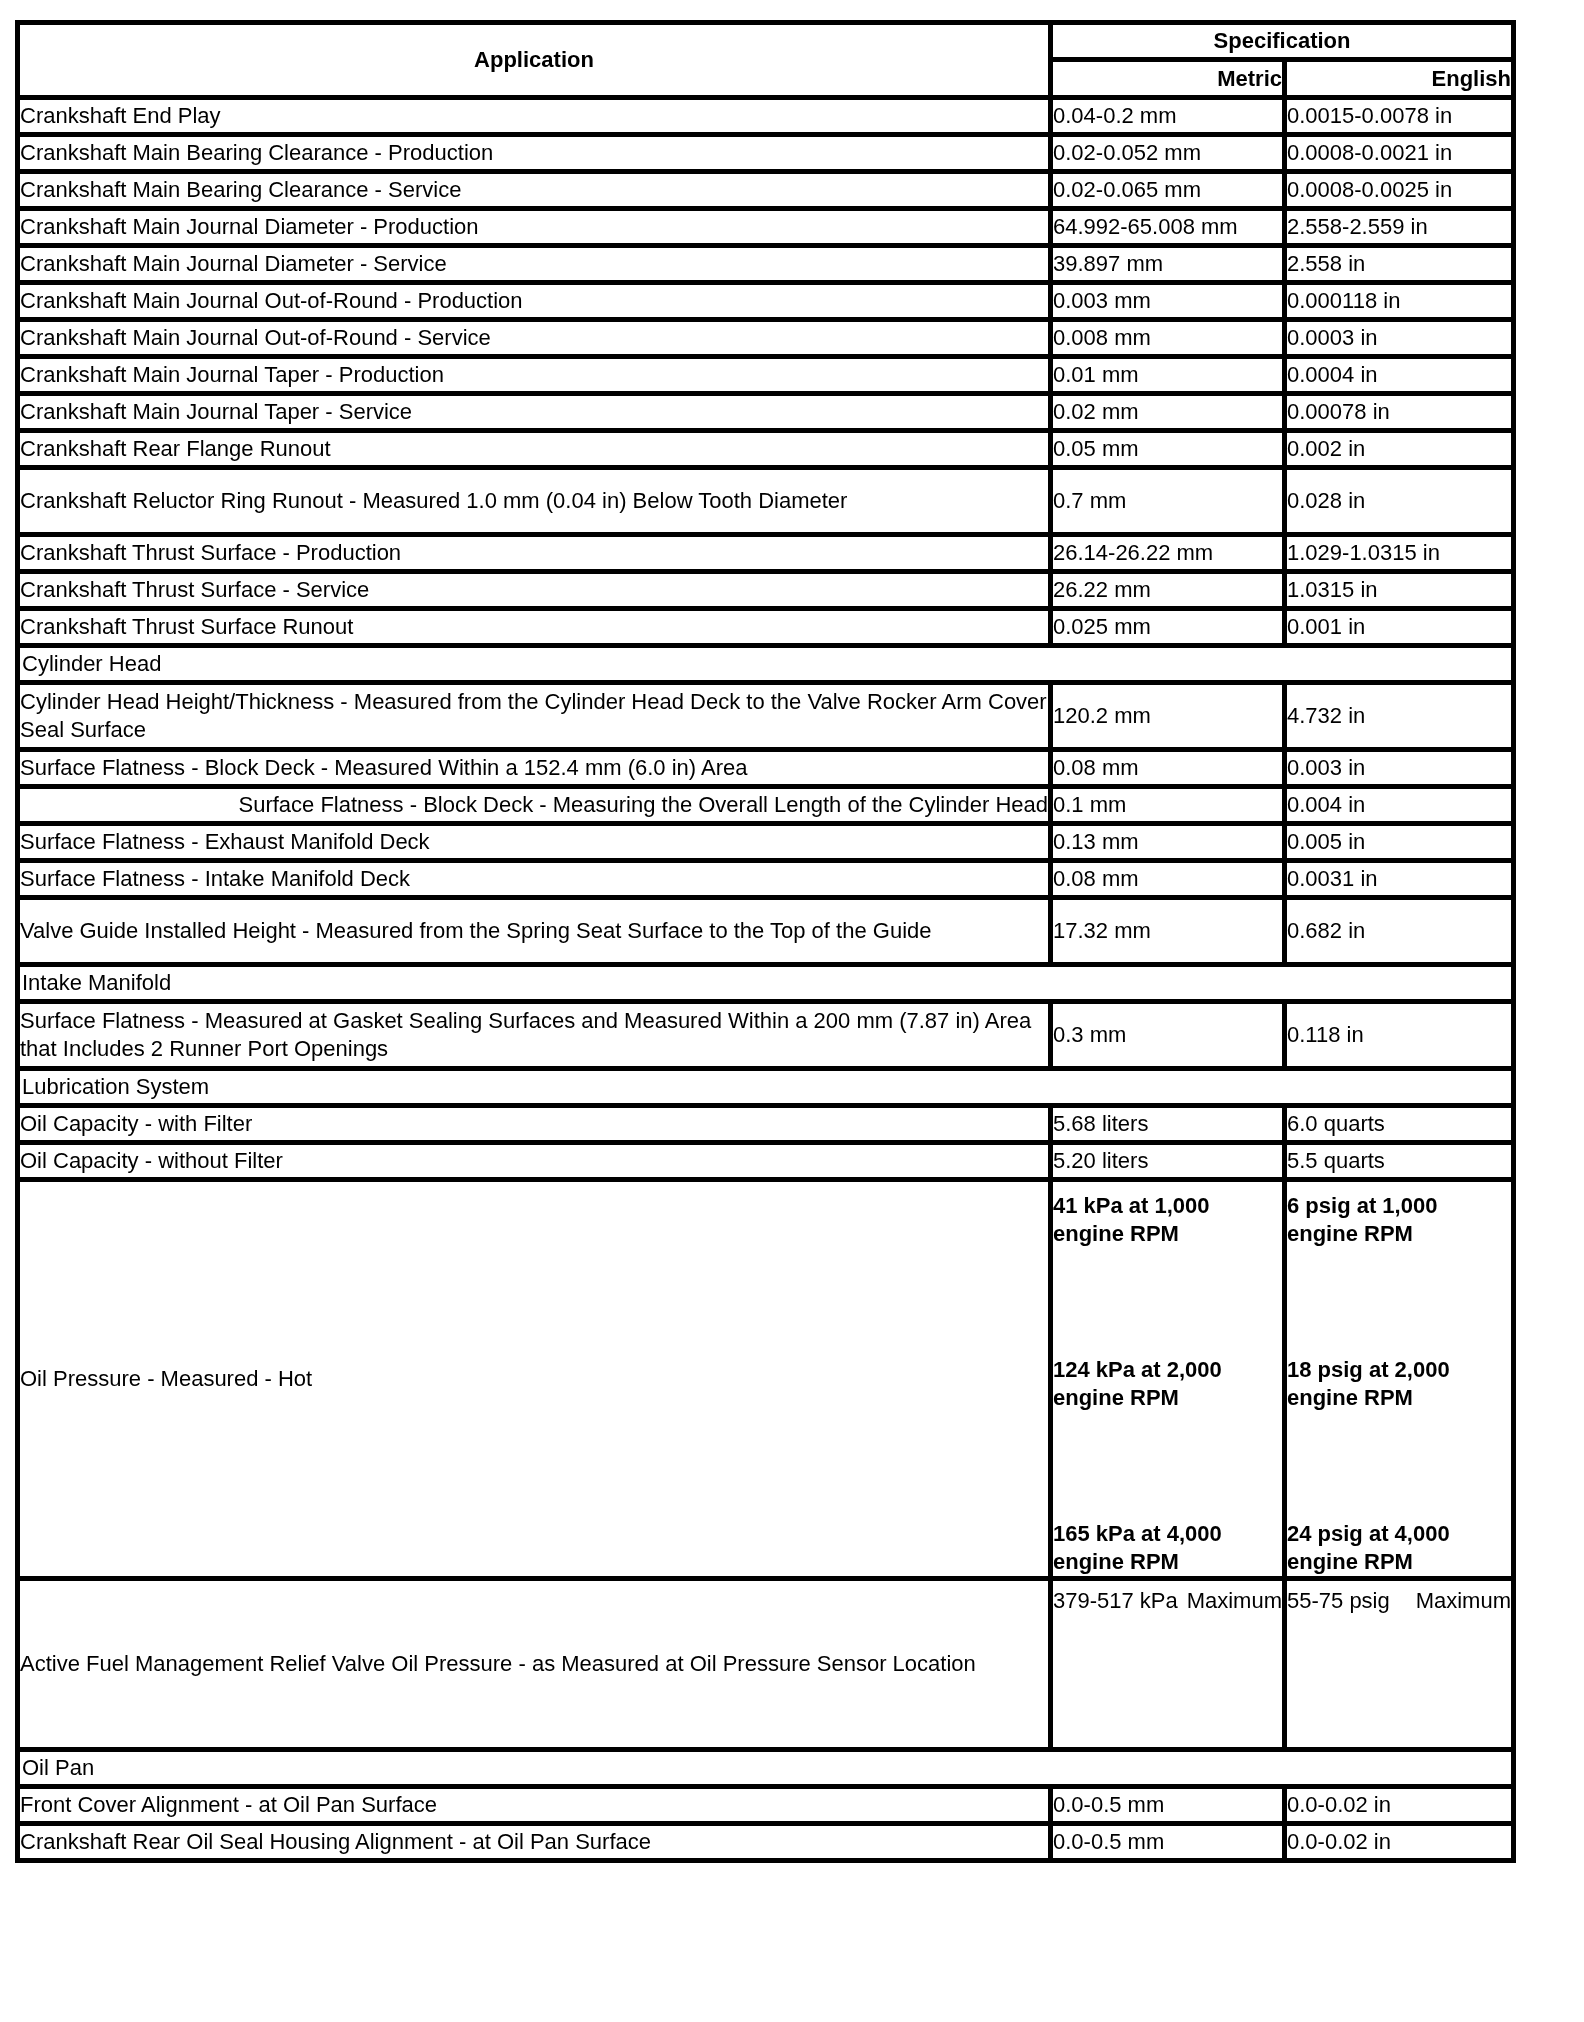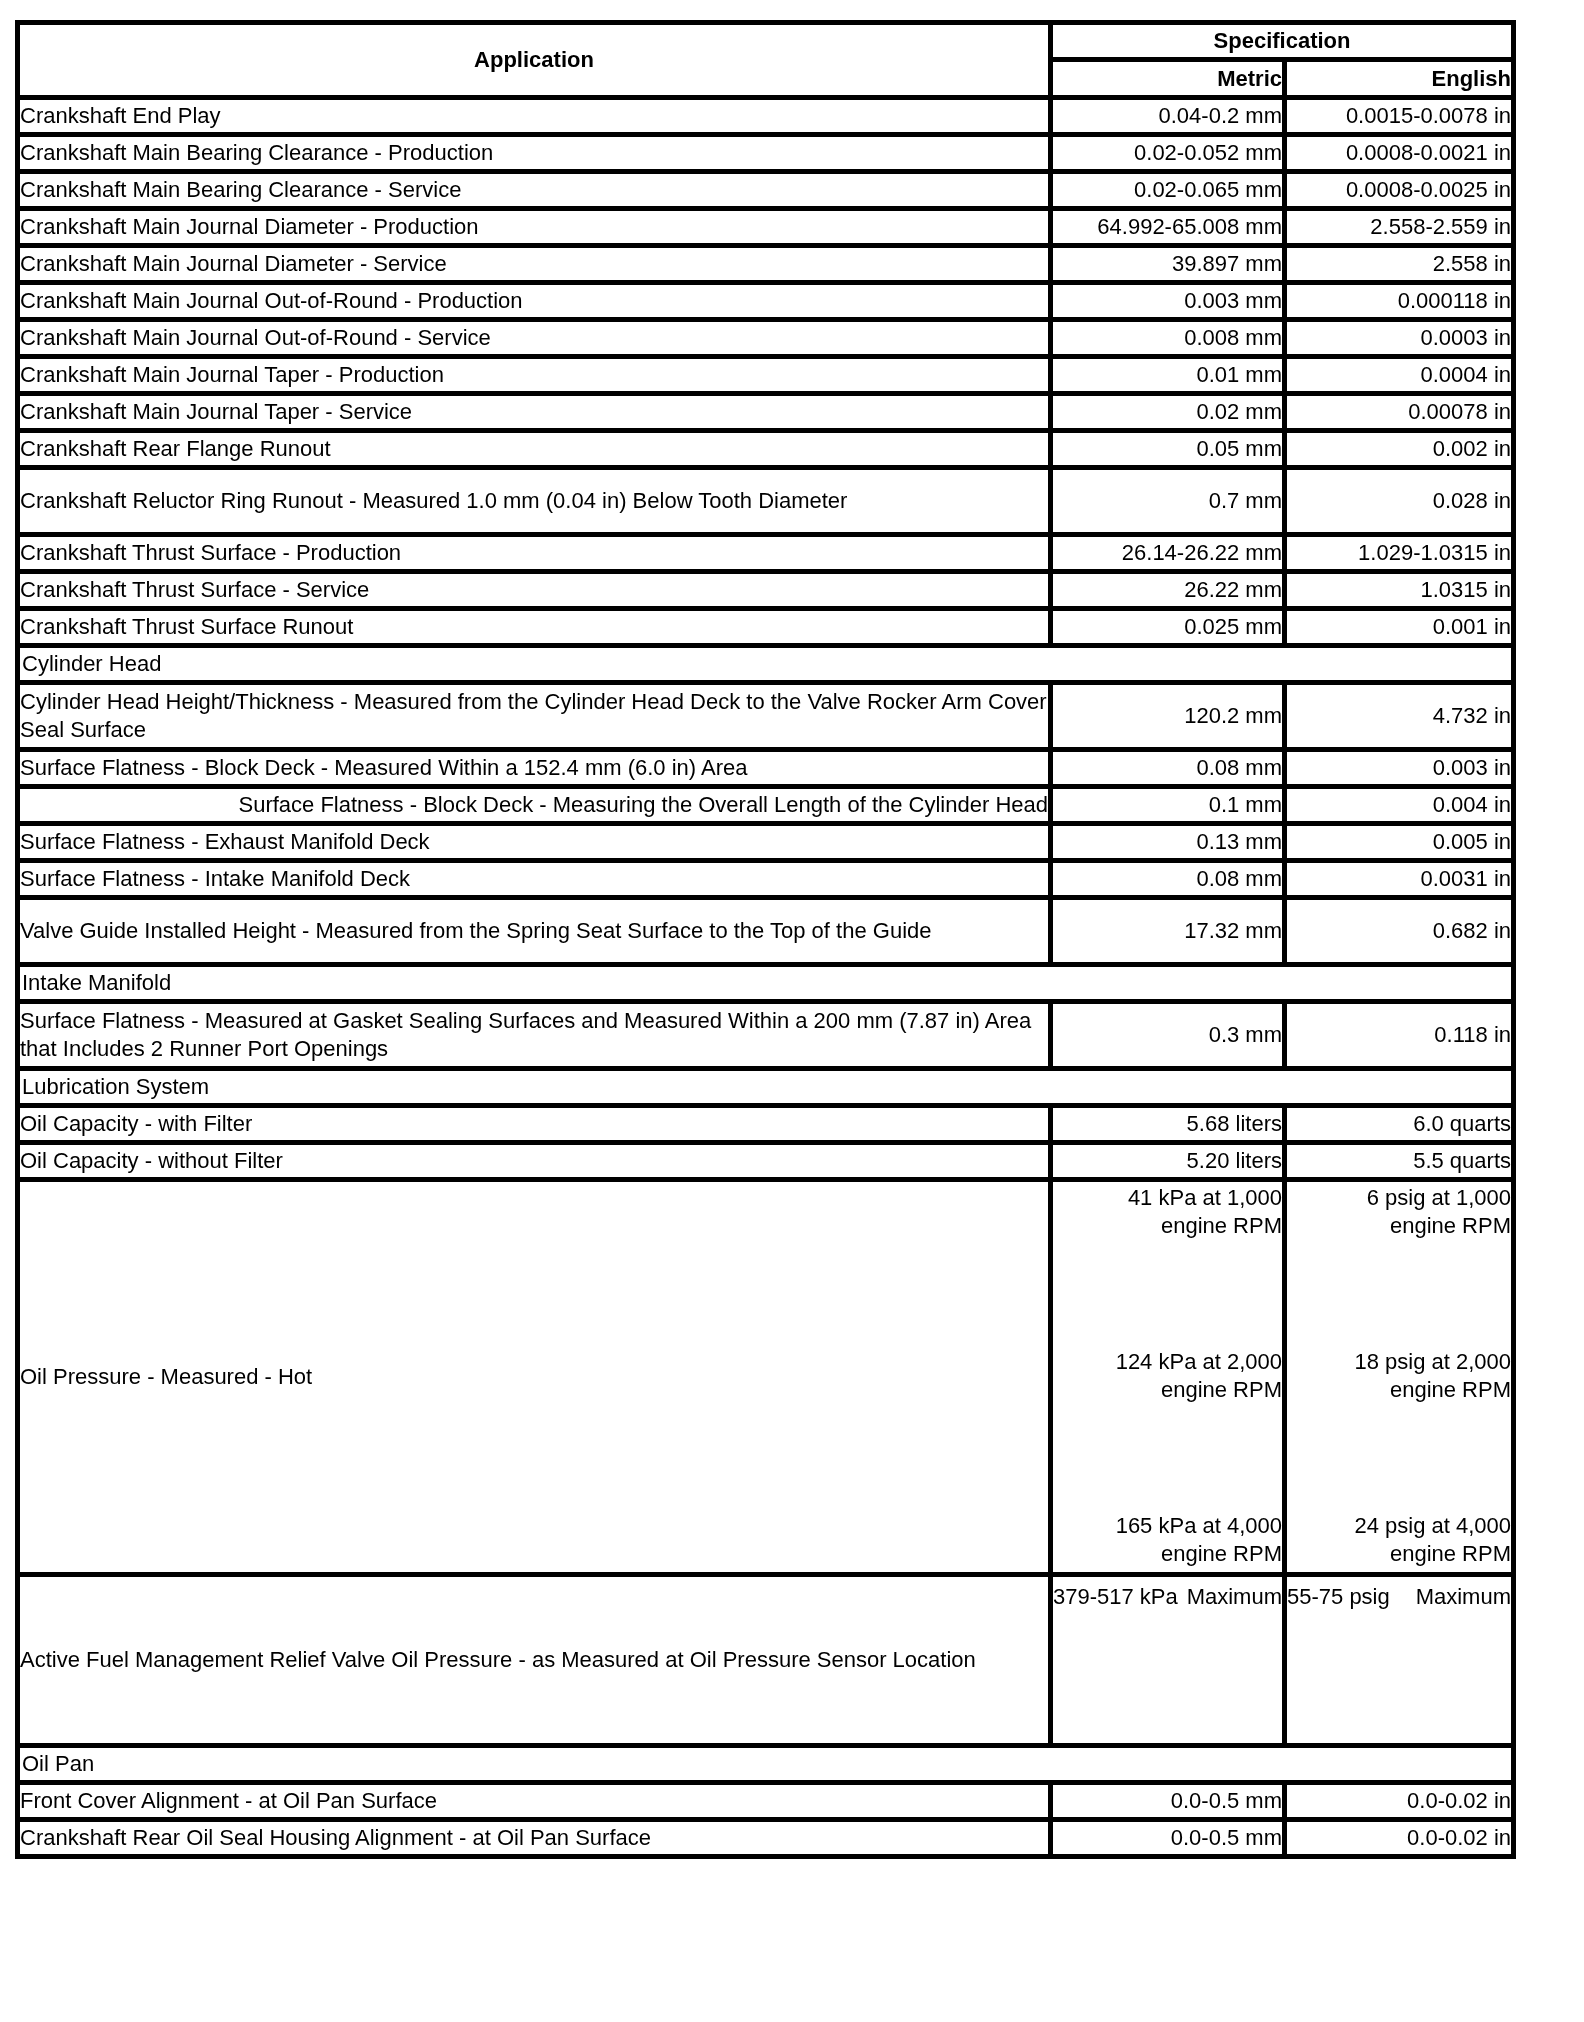--- a/index.html
+++ b/index.html
@@ -17,27 +17,27 @@
     padding: 0;
     vertical-align: middle;
   }
   col.c-app { width: 1033px; }
   col.c-met { width: 234px; }
   col.c-eng { width: 229px; }
   th { font-weight: bold; text-align: center; font-size: 22px; }
   th.spec-head { height: 32px; }
   th.sub-head { height: 33px; text-align: right; }
   td.app { padding-left: 102px; padding-right: 6px; line-height: 28px; text-align: left; }
-  td.val { text-align: right; line-height: 28px; margin-top: 17px; }
+  td.val { text-align: left; line-height: 28px; margin-top: 17px; }
   tr.row td { height: 32px; }
   tr.row2 td { height: 62px; }
   tr.group td { height: 32px; padding-left: 2px; text-align: left; }
   tr.tall td { height: 390px; }
   tr.tall td.val { vertical-align: top; }
-  .triple { display: flex; flex-direction: column; justify-content: space-between; height: 384px; padding-top: 2px; }
+  .triple { display: flex; flex-direction: column; justify-content: space-between; height: 384px; padding-top: 10px; font-weight: bold; }
   tr.afm td { height: 166px; }
   .double { display: flex; flex-direction: row; justify-content: space-between; height: 160px; padding-top: 6px; }
   .blk { display: block; }
 </style>
 </head>
 <body>
 
 <table class="spec">
   <colgroup>
     <col class="c-app">

